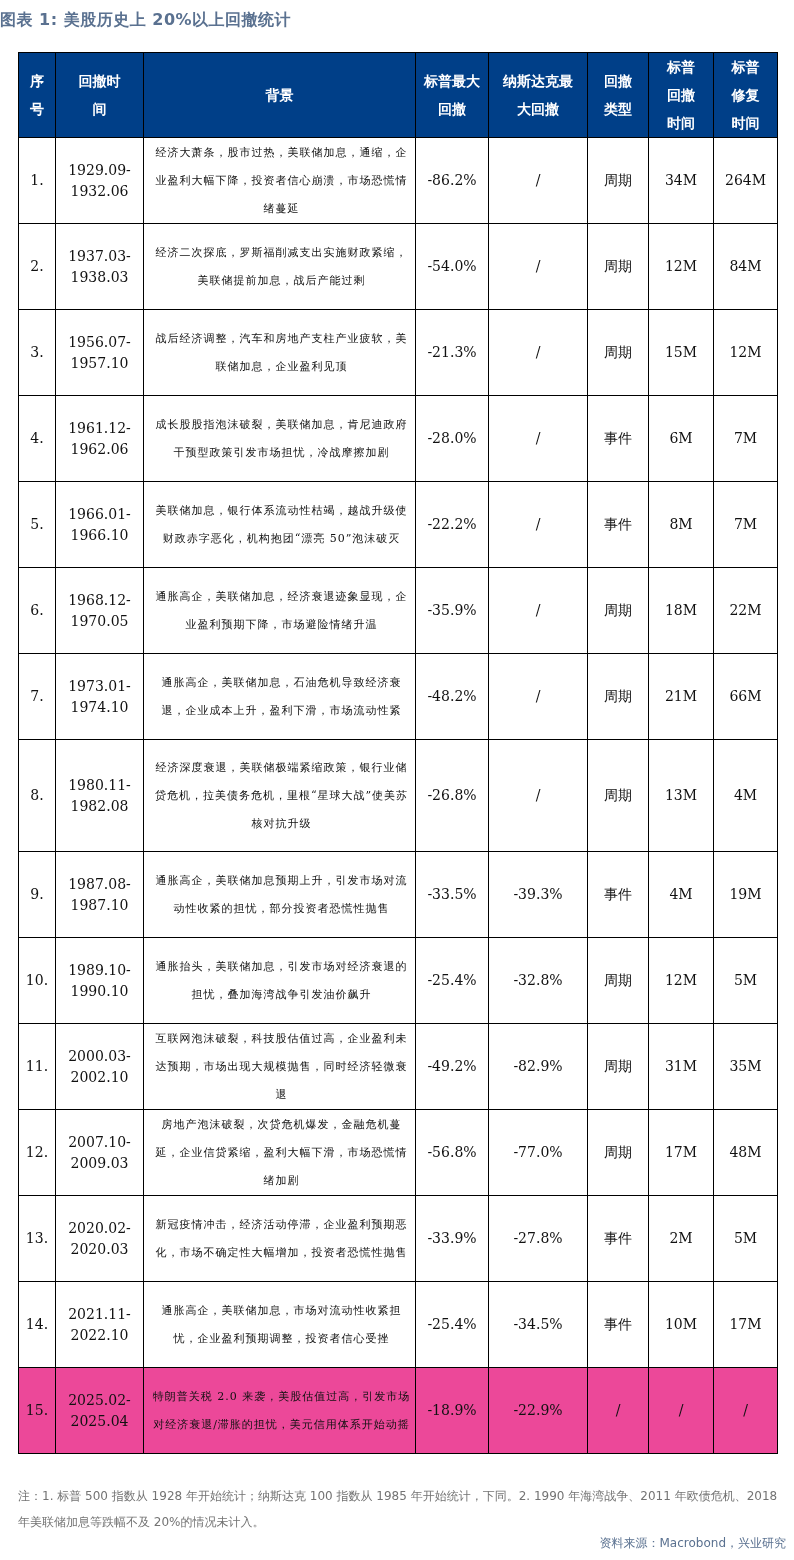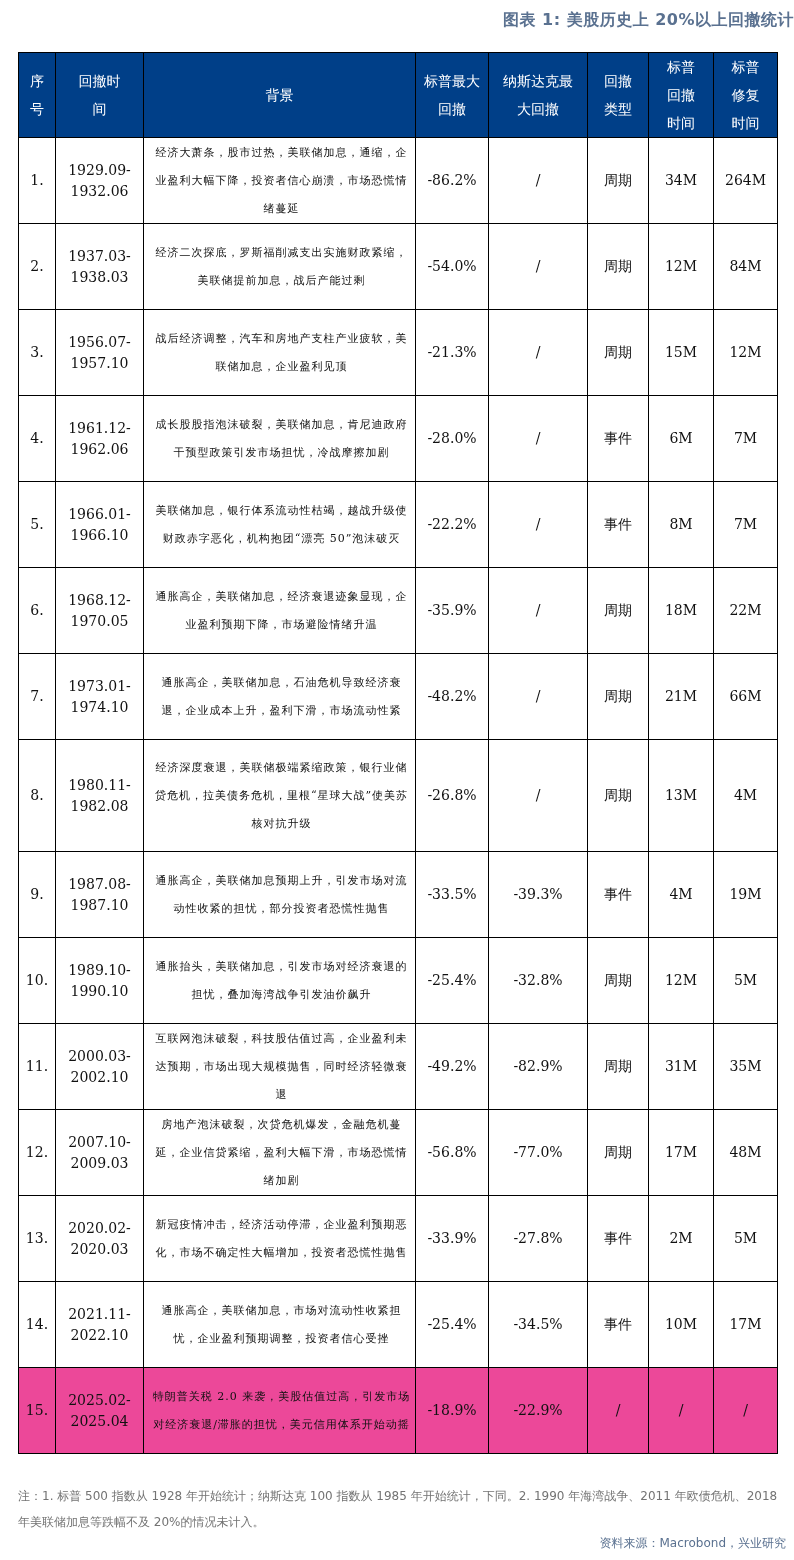--- a/index.html
+++ b/index.html
@@ -1,20 +1,20 @@
 <!DOCTYPE html>
 <html><head>
 <meta charset="utf-8">
 <style>
   html, body { margin: 0; padding: 0; background: #ffffff; }
   body { width: 794px; height: 1560px; position: relative; font-family: "DejaVu Serif", serif; color: #111; }
-  .title { position: absolute; top: 10px; left: 0; width: 794px; text-align: right; font-family: "DejaVu Sans", sans-serif; font-size: 16px; font-weight: bold; color: #5a7190; letter-spacing: 0.5px; }
+  .title { position: absolute; top: 10px; left: 0; width: 794px; text-align: left; font-family: "DejaVu Sans", sans-serif; font-size: 16px; font-weight: bold; color: #5a7190; letter-spacing: 0.5px; }
   table.main { position: absolute; top: 52px; left: 18px; width: 759px; border-collapse: collapse; table-layout: fixed; font-size: 14px; }
   table.main td, table.main th { border: 1px solid #000; text-align: center; vertical-align: middle; padding: 0; }
-  table.main th { background: #003f88; color: #fff; font-weight: normal; font-family: "DejaVu Serif", serif; font-size: 14px; line-height: 28px; }
+  table.main th { background: #003f88; color: #fff; font-weight: bold; font-family: "DejaVu Serif", serif; font-size: 14px; line-height: 28px; }
   table.main td { height: 85px; line-height: 21px; }
   td.bg { text-align: left; padding: 0 4px 0 8px !important; letter-spacing: 1px; line-height: 28px !important; font-size: 11px; }
   tr.hl td { background: #ec4899; }
   tr.avg td { height: 26px; line-height: 24px; background: #dce6f2; }
   tr.row8 td { height: 111px; }
   .note { position: absolute; top: 1483px; left: 18px; width: 762px; font-family: "DejaVu Sans", sans-serif; font-size: 12px; color: #737373; line-height: 26px; }
   .source { position: absolute; top: 1535px; right: 8px; font-family: "DejaVu Sans", sans-serif; font-size: 12px; color: #5a7190; }
 </style>
 </head>
 <body>

